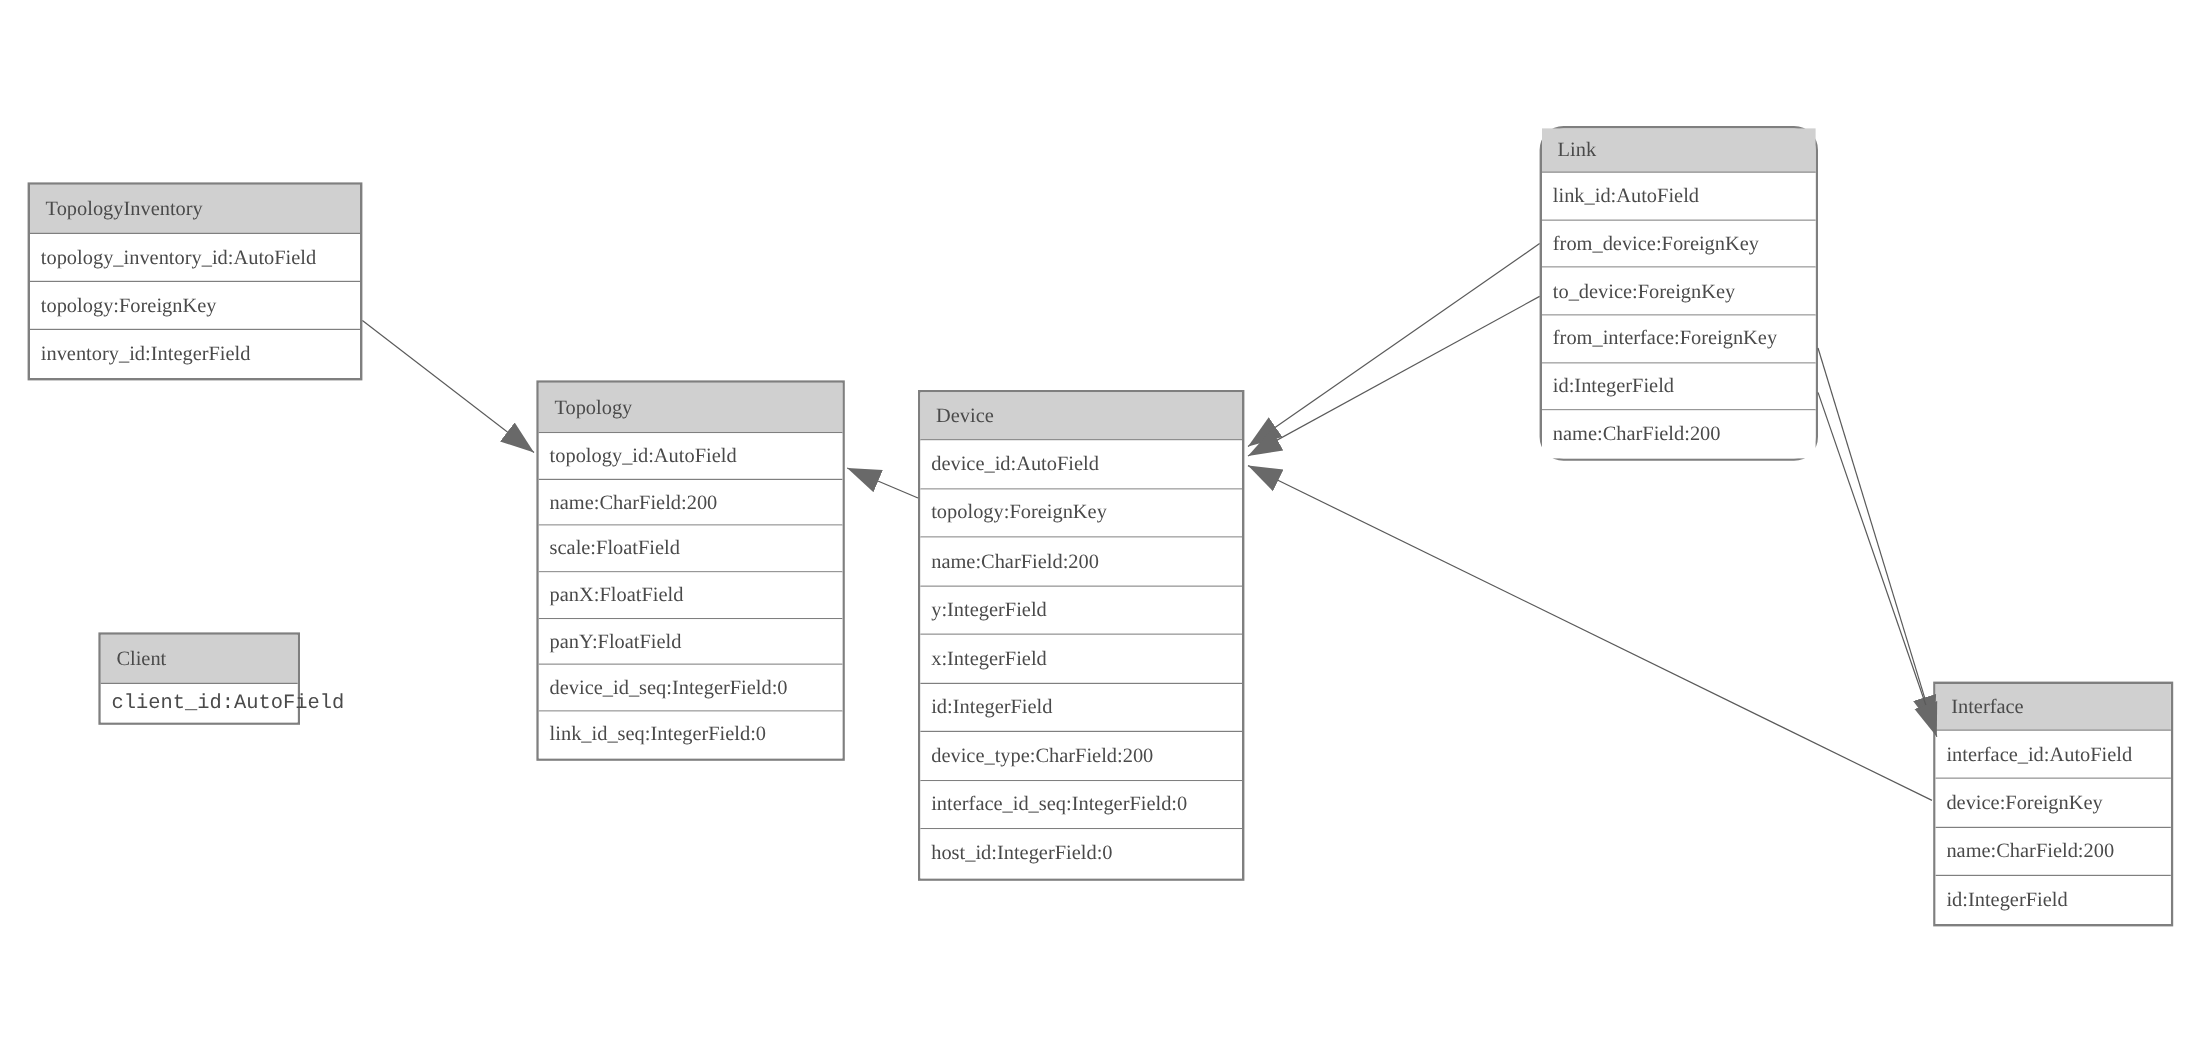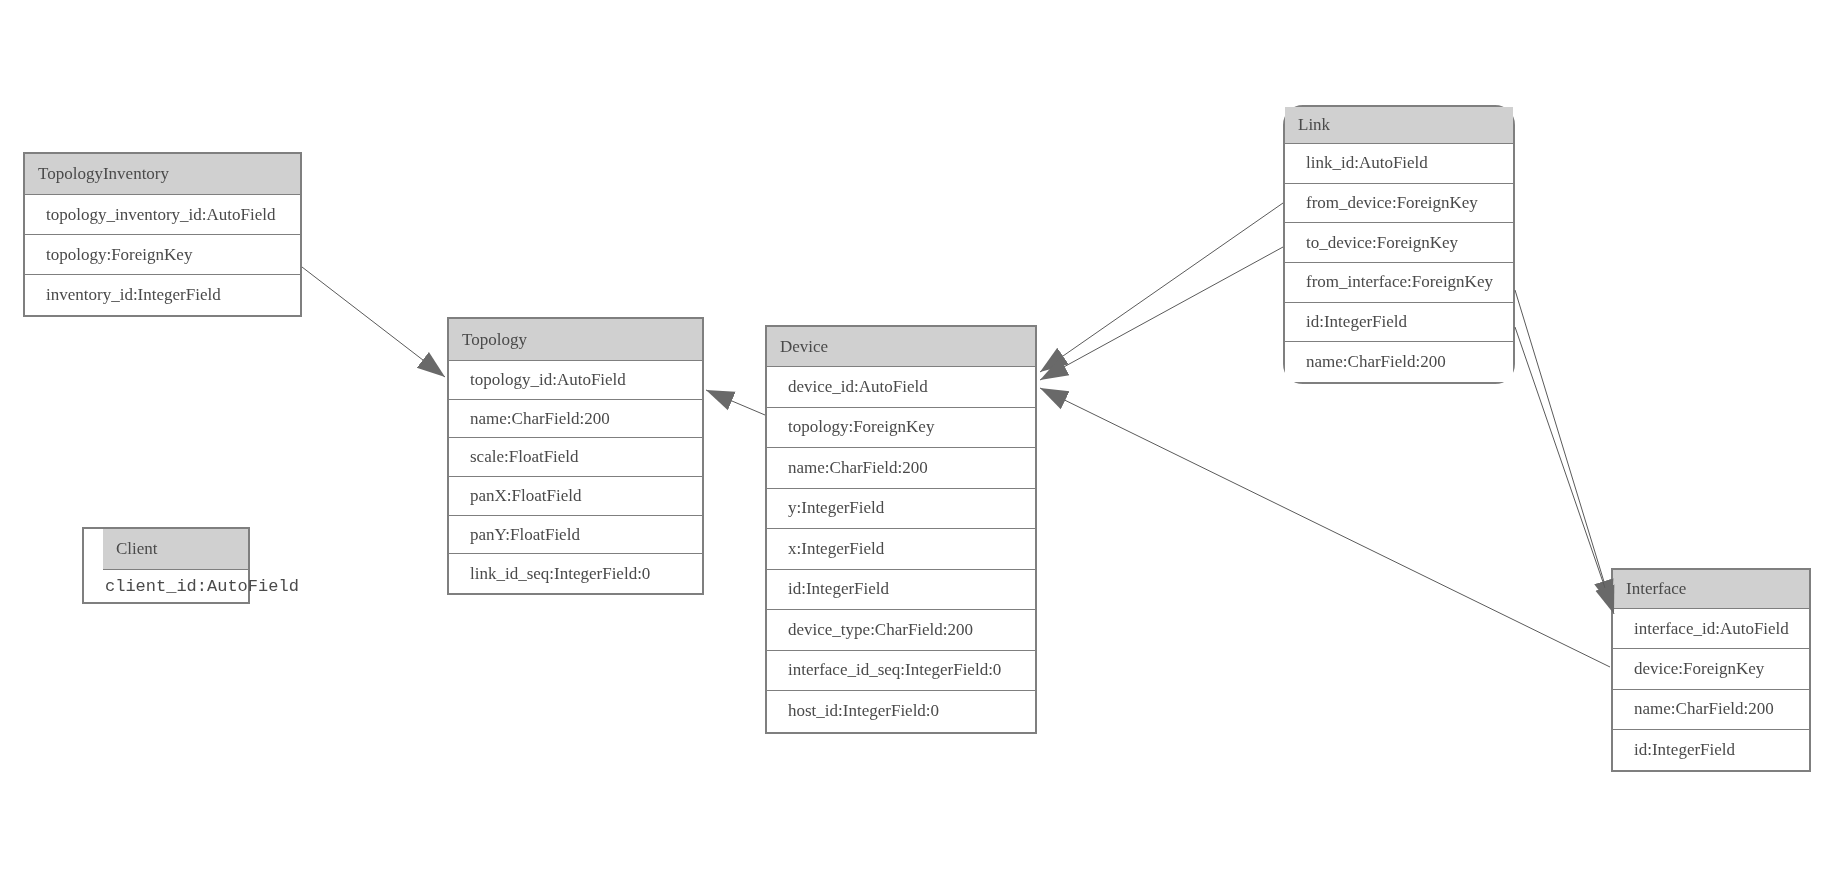--- a/index.html
+++ b/index.html
@@ -30,21 +30,21 @@
     padding-left: 13px;
     font-size: 17px;
     color: var(--text, #4a4a4a);
     box-sizing: border-box;
     white-space: nowrap;
   }
   .entity-row {
     border-bottom: 1px solid var(--border, #7f7f7f);
     display: flex;
     align-items: center;
-    padding-left: 21px;
+    padding-left: 9px;
     font-size: 17px;
     color: var(--text, #4a4a4a);
     box-sizing: border-box;
     white-space: nowrap;
     background: #ffffff;
   }
   .entity-row:last-child {
     border-bottom: none;
   }
   svg.edges {
@@ -83,24 +83,25 @@
       <div class="entity-row" style="height: 40px;">topology:ForeignKey</div>
       <div class="entity-row" style="height: 40px;">inventory_id:IntegerField</div>
     </div>
     <div class="entity" style="left: 447px; top: 317px; width: 257px;">
       <div class="entity-header" style="height: 42px;">Topology</div>
       <div class="entity-row" style="height: 38.7px;">topology_id:AutoField</div>
       <div class="entity-row" style="height: 38.7px;">name:CharField:200</div>
       <div class="entity-row" style="height: 38.7px;">scale:FloatField</div>
       <div class="entity-row" style="height: 38.7px;">panX:FloatField</div>
       <div class="entity-row" style="height: 38.7px;">panY:FloatField</div>
+      <div class="entity-row" style="height: 38.7px;">device_id_seq:IntegerField:0</div>
       <div class="entity-row" style="height: 38.7px;">link_id_seq:IntegerField:0</div>
     </div>
     <div class="entity" style="left: 82px; top: 527px; width: 168px;">
-      <div class="entity-header" style="height: 41px; margin-left: 19px;">Client</div>
+      <div class="entity-header" style="height: 41px;">Client</div>
       <div class="entity-row" style="height: 32px; font-family: Liberation Mono, monospace;">client_id:AutoField</div>
     </div>
     <div class="entity" style="left: 765px; top: 325px; width: 272px;">
       <div class="entity-header" style="height: 40px;">Device</div>
       <div class="entity-row" style="height: 40.5px;">device_id:AutoField</div>
       <div class="entity-row" style="height: 40.5px;">topology:ForeignKey</div>
       <div class="entity-row" style="height: 40.5px;">name:CharField:200</div>
       <div class="entity-row" style="height: 40.5px;">y:IntegerField</div>
       <div class="entity-row" style="height: 40.5px;">x:IntegerField</div>
       <div class="entity-row" style="height: 40.5px;">id:IntegerField</div>

